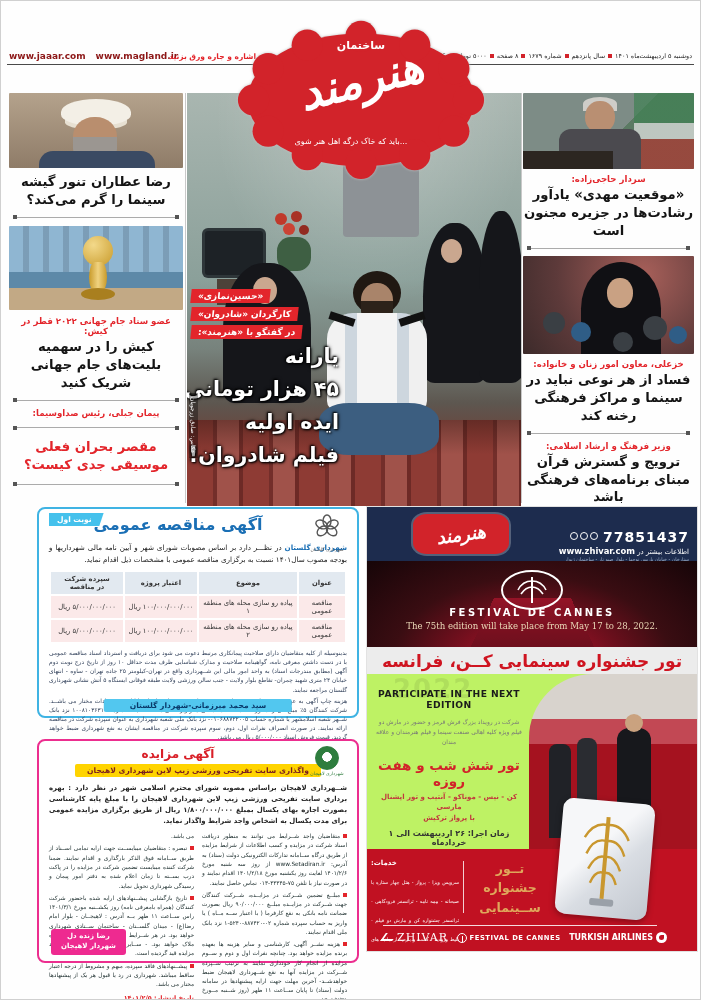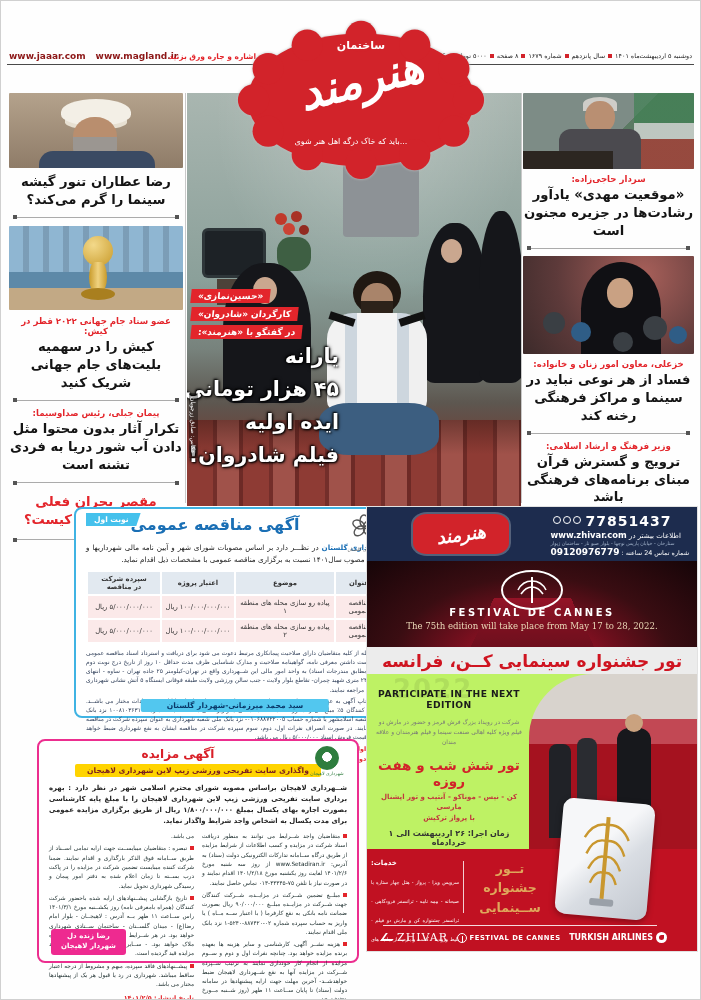--- a/index.html
+++ b/index.html
@@ -126,21 +126,21 @@
   .a-date{direction:rtl;font-size:6.4px;font-weight:bold;color:#e3252b;margin-top:4px;}
   .a-sign{position:absolute;bottom:6px;left:12px;background:#ee2a90;color:#fff;font-weight:bold;font-size:7px;
           direction:rtl;text-align:center;padding:3px 10px;border-radius:3px;line-height:1.4;}
   
   .cannes{position:absolute;left:366px;top:506px;width:330px;height:444px;background:#fff;box-shadow:0 0 0 1px #e2e2e2;}
   .zv-head{position:absolute;left:0;top:0;width:100%;height:54px;background:#1d2c4e;}
   .zv-logo{position:absolute;left:46px;top:7px;width:96px;height:40px;background:#d2232a;border-radius:14px/11px;
            box-shadow:0 0 0 2px rgba(255,255,255,.25);}
   .zv-logo span{position:absolute;inset:0;display:flex;align-items:center;justify-content:center;color:#fff;
                 font-size:18px;font-weight:bold;font-style:italic;transform:rotate(-8deg);}
-  .zv-right{position:absolute;right:8px;top:4px;text-align:left;direction:ltr;color:#fff;}
+  .zv-right{position:absolute;right:8px;top:20px;text-align:right;direction:ltr;color:#fff;}
   .zv-phone{font-size:14px;font-weight:bold;letter-spacing:1px;}
   .zv-ics{display:inline-block;vertical-align:2px;margin-right:5px;}
   .zv-ics i{display:inline-block;width:8px;height:8px;border:1px solid #fff;border-radius:50%;margin-left:2px;}
   .zv-info{font-size:7px;direction:rtl;margin-top:1px;}
   .zv-info b{font-size:8.4px;}
   .zv-addr{font-size:4.8px;color:#9fb0c8;direction:rtl;margin-top:1px;}
   .zv-hot{font-size:6.4px;direction:rtl;margin-top:1px;}
   .zv-hot b{font-size:9px;letter-spacing:.5px;}
   .fdc-band{position:absolute;left:0;top:54px;width:100%;height:86px;overflow:hidden;
             background:radial-gradient(ellipse at 50% 120%,#7e1020 0 30%,#3a0d12 60%,#160508 100%);}
@@ -248,21 +248,20 @@
     <div class="photo ph-cup" style="width:174px;height:84px;margin-top:8px;">
       <div class="sky"></div>
         <div class="ball"></div>
         <div class="stem"></div>
         <div class="base"></div>
     </div>
     <div class="kicker" style="margin-top:6px;">عضو ستاد جام جهانی ۲۰۲۲ قطر در کیش:</div>
     <div class="hl" style="margin-top:2px;">کیش را در سهمیه بلیت‌های جام جهانی شریک کنید</div>
     <div class="divider" style="margin-top:8px;"></div>
     <div class="kicker" style="margin-top:7px;">پیمان جبلی، رئیس صداوسیما:</div>
-    <div class="hl" style="margin-top:2px;">تکرار آثار بدون محتوا مثل دادن آب شور دریا به فردی تشنه است</div>
     <div class="divider" style="margin-top:9px;"></div>
     <div class="hl red" style="margin-top:10px;">مقصر بحران فعلی موسیقی جدی کیست؟</div>
     <div class="divider" style="margin-top:10px;"></div>
   </div>
 
   <div class="centerphoto">
     <div class="cp-wallshade"></div>
     <div class="cp-tv"></div>
     <div class="cp-tvstand"></div>
     <div class="cp-flower">
@@ -325,21 +324,21 @@
     <div class="hl" style="margin-top:2px;">فساد از هر نوعی نباید در سینما و مراکز فرهنگی رخنه کند</div>
     <div class="divider" style="margin-top:8px;"></div>
     <div class="kicker" style="margin-top:7px;">وزیر فرهنگ و ارشاد اسلامی:</div>
     <div class="hl" style="margin-top:2px;">ترویج و گسترش قرآن مبنای برنامه‌های فرهنگی باشد</div>
     <div class="divider" style="margin-top:8px;"></div>
     <div class="kicker" style="margin-top:7px;">دبیر انجمن درست‌نویسی:</div>
     <div class="hl" style="margin-top:2px;">چرا ناشران نام ویراستار را در شناسنامه کتاب چاپ نمی‌کنند؟</div>
     <div class="divider" style="margin-top:9px;"></div>
   </div>
 
-  <div class="ad blue" style="left:36px;top:506px;width:322px;height:211px;margin-left:37px;">
+  <div class="ad blue" style="left:36px;top:506px;width:322px;height:211px;">
     <div class="t-badge">نوبت اول</div>
     <div class="t-title">آگهی مناقصه عمومی</div>
     <div class="t-logo">
       <svg width="30" height="28" viewBox="0 0 30 28">
         <g fill="none" stroke="#555" stroke-width="1.4">
           <ellipse cx="15" cy="7" rx="4" ry="6"></ellipse>
           <ellipse cx="15" cy="7" rx="4" ry="6" transform="rotate(65 15 13)"></ellipse>
           <ellipse cx="15" cy="7" rx="4" ry="6" transform="rotate(-65 15 13)"></ellipse>
           <ellipse cx="15" cy="7" rx="4" ry="6" transform="rotate(130 15 13)"></ellipse>
           <ellipse cx="15" cy="7" rx="4" ry="6" transform="rotate(-130 15 13)"></ellipse>

